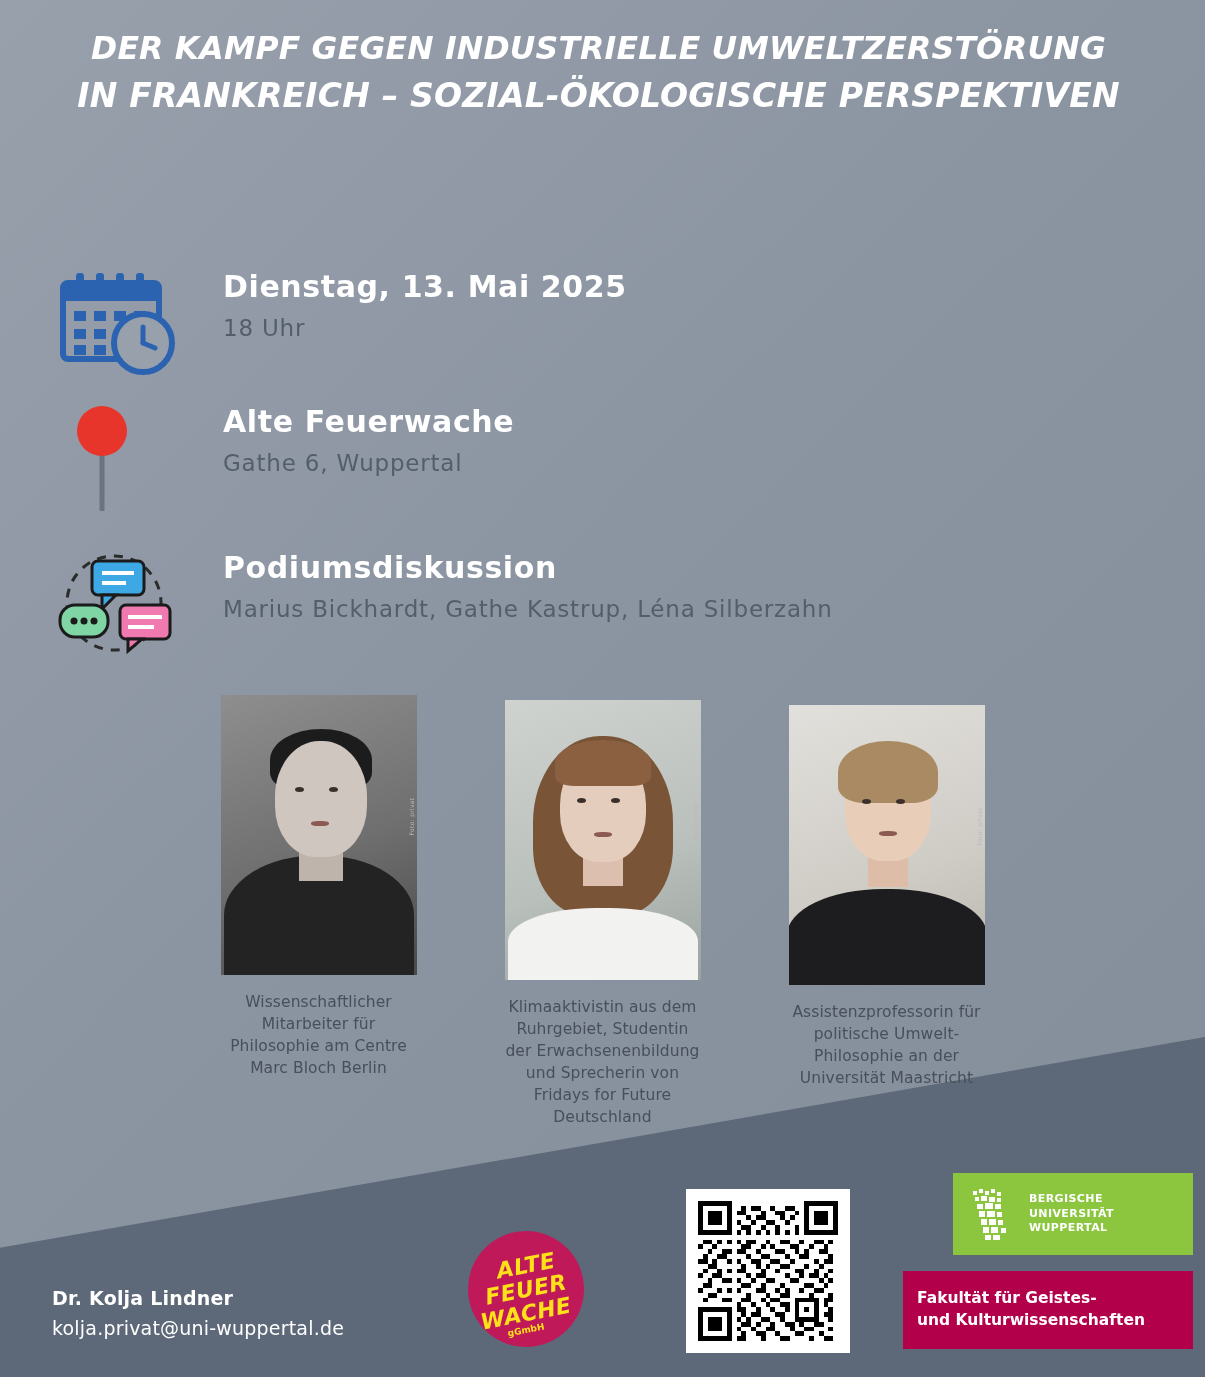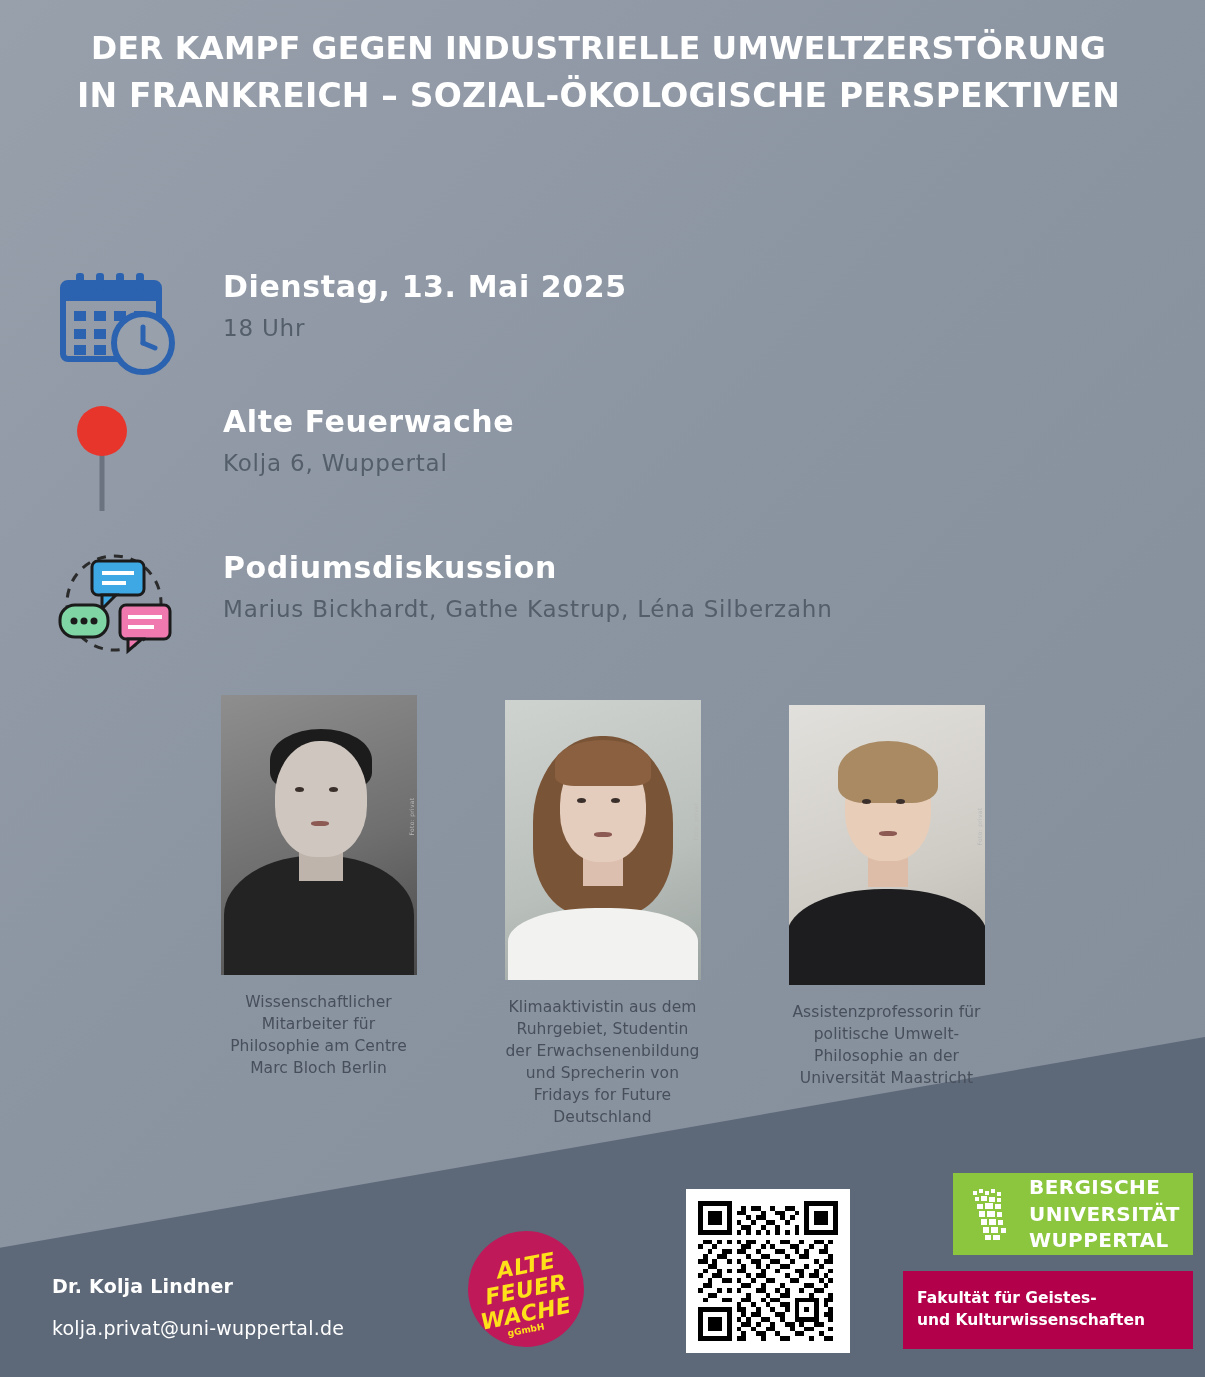--- a/index.html
+++ b/index.html
@@ -48,20 +48,21 @@
     top: 26px;
     left: 40px;
     right: 48px;
     text-align: center;
     color: #ffffff;
     font-weight: bold;
     font-size: 31.5px;
     letter-spacing: .2px;
     line-height: 1.45;
     text-transform: uppercase;
+    font-style: italic;
   }
   .title .line { display: block; white-space: nowrap; }
   .title .l1 { font-size: 31.5px; }
   .title .l2 { font-size: 33px; }
   .title .l3 { font-size: 31.5px; }
 
   
   .info {
     position: absolute;
     top: 268px;
@@ -177,21 +178,21 @@
   .eye { position: absolute; width: 9px; height: 5px; background: #3a2f2a; border-radius: 50%; }
   .mouth { position: absolute; width: 18px; height: 5px; background: #8c5a52; border-radius: 40%; }
 
   
   .contact {
     position: absolute;
     left: 52px;
     bottom: 38px;
     color: #ffffff;
   }
-  .contact .name { font-size: 19px; font-weight: bold; letter-spacing: .2px; margin-bottom: 20px; }
+  .contact .name { font-size: 19px; font-weight: bold; letter-spacing: .2px; margin-bottom: 8px; }
   .contact .mail { font-size: 19px; letter-spacing: .2px; }
 
   .afw-logo {
     position: absolute;
     left: 468px;
     bottom: 30px;
     width: 116px;
     height: 116px;
     border-radius: 50%;
     background: #c0195a;
@@ -243,21 +244,21 @@
     display: flex;
     align-items: center;
     gap: 10px;
     padding-left: 12px;
     box-sizing: border-box;
   }
   .uni-logo .crest { width: 54px; height: 58px; flex: 0 0 54px; }
   .uni-logo .utxt {
     color: #ffffff;
     font-weight: bold;
-    font-size: 20px;
+    font-size: 11px;
     line-height: 1.32;
     letter-spacing: .4px;
   }
   .fak {
     position: absolute;
     right: 12px;
     bottom: 28px;
     width: 290px;
     height: 78px;
     background: #b3004b;
@@ -325,21 +326,21 @@
       <div class="icon-slot">
         <div class="pin-wrap">
           <svg width="110" height="110" viewBox="0 0 110 110">
             <line x1="44" y1="42" x2="44" y2="108" stroke="#6b7380" stroke-width="5"></line>
             <circle cx="44" cy="28" r="25" fill="#e8352b"></circle>
           </svg>
         </div>
       </div>
       <div class="txt">
         <div class="headline">Alte Feuerwache</div>
-        <div class="sub">Kolja 6, Wuppertal</div>
+        <div class="sub">Gathe 6, Wuppertal</div>
       </div>
     </div>
 
     <div class="row r3">
       <div class="icon-slot">
         <div class="speech-wrap">
           <svg width="120" height="110" viewBox="0 0 120 110">
             <circle cx="56" cy="54" r="47" fill="none" stroke="#2b2b2b" stroke-width="3" stroke-dasharray="9 8"></circle>
             <rect x="34" y="12" width="52" height="34" rx="6" fill="#3ea8e5" stroke="#1b1b1b" stroke-width="3"></rect>
             <polygon points="44,46 44,60 58,46" fill="#3ea8e5" stroke="#1b1b1b" stroke-width="3"></polygon>

